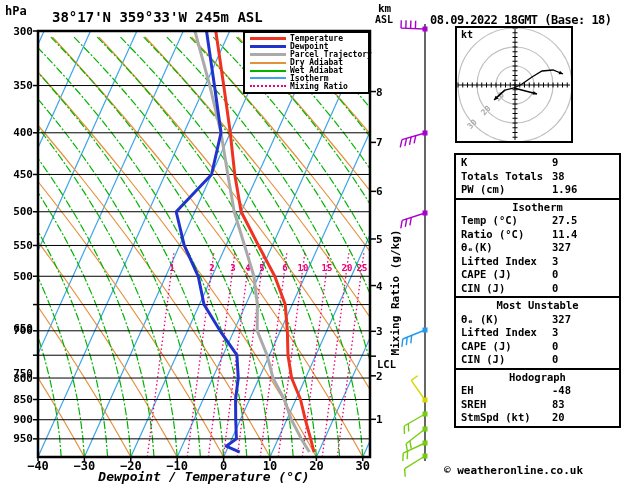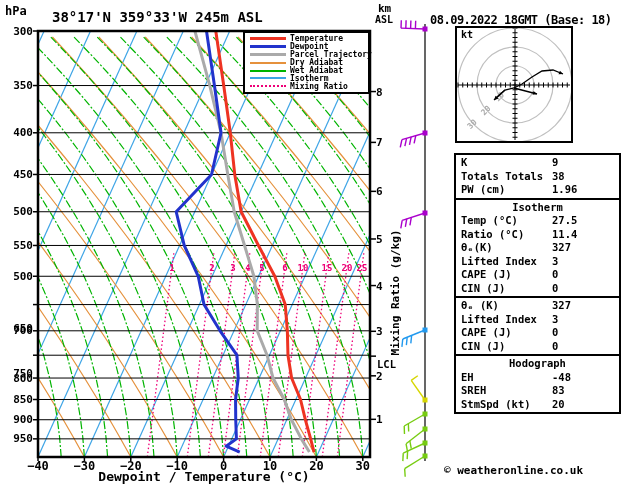--- a/index.html
+++ b/index.html
@@ -8,21 +8,21 @@
   .abs{position:absolute;}
   .b{font-weight:bold;color:#000;}
   #chart-svg{position:absolute;left:0;top:0;}
   #title{left:52px;top:9px;font-size:14px;letter-spacing:0;}
   #hpa-label{left:5px;top:4px;font-size:12px;}
   #km-label{left:378px;top:2px;font-size:11px;}
   #asl-label{left:375px;top:14px;font-size:10px;}
   #date-line{left:430px;top:13px;font-size:12px;letter-spacing:-0.5px;white-space:nowrap;}
   #kt-label{left:461px;top:29px;font-size:10px;}
   #lcl-label{left:377px;top:358px;font-size:10.5px;}
-  #xaxis-title{left:38px;top:469px;width:332px;text-align:center;font-size:13px;}
+  #xaxis-title{left:38px;top:469px;width:332px;text-align:center;font-size:13px;font-style:italic;}
   #mr-label{left:325px;top:286px;width:140px;text-align:center;font-size:11px;transform:rotate(-90deg);}
   #copyright{left:444px;top:464px;font-size:11px;}
   .plabel{font-size:11px;font-weight:bold;width:30px;text-align:right;}
   .xlabel{font-size:12px;font-weight:bold;width:40px;text-align:center;}
   .klabel{font-size:11px;font-weight:bold;}
   #legend{left:243px;top:31px;width:127px;background:#fff;border:2px solid #000;padding:2px 5px;box-sizing:border-box;}
   .lrow{display:flex;align-items:center;height:7.9px;}
   .lsample{width:36px;flex:0 0 36px;margin-right:4px;}
   .llabel{font-size:8px;font-weight:bold;white-space:nowrap;}
   #panels{left:454px;top:153px;width:167px;}
@@ -361,20 +361,21 @@
       <div class="panel">
         <div class="prow ptitle">Isotherm</div>
         <div class="prow"><span>Temp (°C)</span><span class="pval">27.5</span></div>
         <div class="prow"><span>Ratio (°C)</span><span class="pval">11.4</span></div>
         <div class="prow"><span>θₑ(K)</span><span class="pval">327</span></div>
         <div class="prow"><span>Lifted Index</span><span class="pval">3</span></div>
         <div class="prow"><span>CAPE (J)</span><span class="pval">0</span></div>
         <div class="prow"><span>CIN (J)</span><span class="pval">0</span></div>
       </div>
       <div class="panel">
+        <div class="prow ptitle">Most Unstable</div>
         <div class="prow"><span>θₑ (K)</span><span class="pval">327</span></div>
         <div class="prow"><span>Lifted Index</span><span class="pval">3</span></div>
         <div class="prow"><span>CAPE (J)</span><span class="pval">0</span></div>
         <div class="prow"><span>CIN (J)</span><span class="pval">0</span></div>
       </div>
       <div class="panel">
         <div class="prow ptitle">Hodograph</div>
         <div class="prow"><span>EH</span><span class="pval">-48</span></div>
         <div class="prow"><span>SREH</span><span class="pval">83</span></div>
         <div class="prow"><span>StmSpd (kt)</span><span class="pval">20</span></div>

